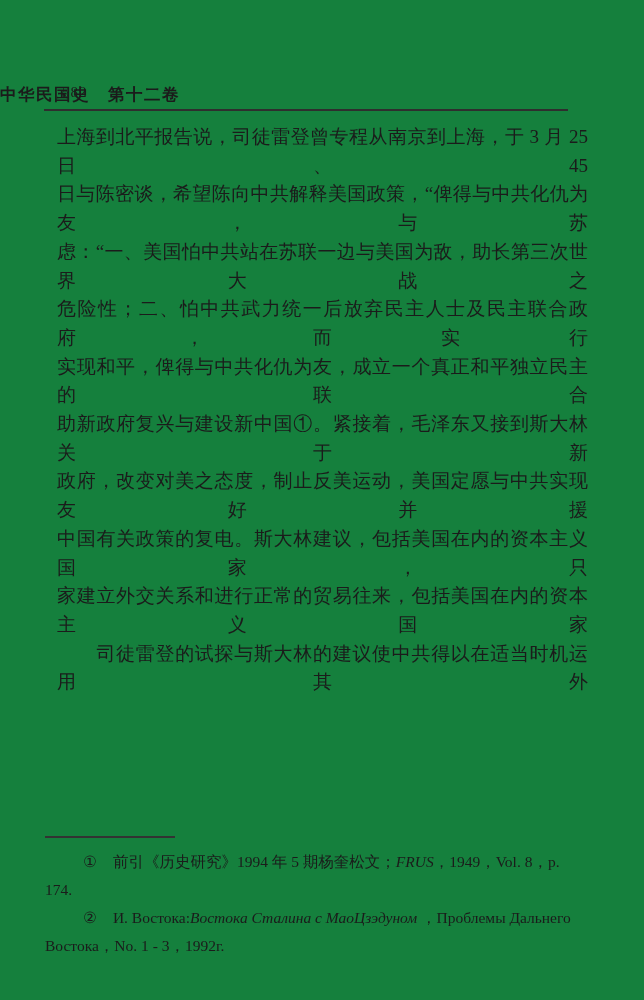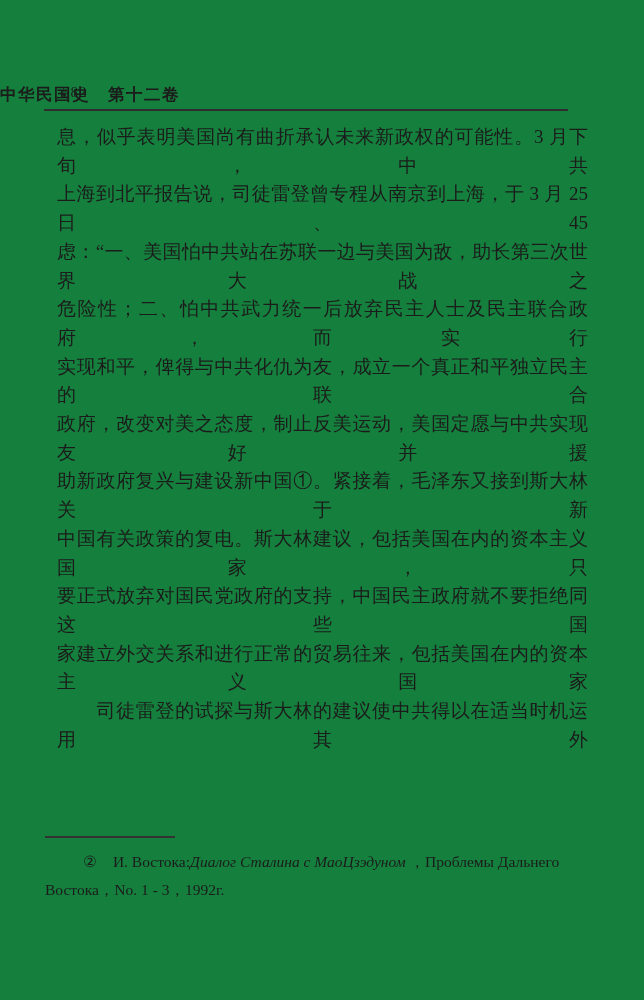--- a/index.html
+++ b/index.html
@@ -101,35 +101,37 @@
 
 <div class="page">
 
   <div class="running-header">
     <span class="page-number">582</span>
     <span class="header-title">中华民国史　第十二卷</span>
   </div>
   <div class="header-rule"></div>
 
   <div class="body-text">
-    <div class="body-line">息，似乎表明美国尚有曲折承认未来新政权的可能性。3 月下旬，中共</div>
     <div class="body-line">上海到北平报告说，司徒雷登曾专程从南京到上海，于 3 月 25 日、45</div>
+    <div class="body-line">日与陈密谈，希望陈向中共解释美国政策，“俾得与中共化仇为友，与苏</div>
     <div class="body-line">虑：“一、美国怕中共站在苏联一边与美国为敌，助长第三次世界大战之</div>
     <div class="body-line">危险性；二、怕中共武力统一后放弃民主人士及民主联合政府，而实行</div>
     <div class="body-line">实现和平，俾得与中共化仇为友，成立一个真正和平独立民主的联合</div>
+    <div class="body-line">助新政府复兴与建设新中国①。紧接着，毛泽东又接到斯大林关于新</div>
     <div class="body-line">政府，改变对美之态度，制止反美运动，美国定愿与中共实现友好并援</div>
-    <div class="body-line">助新政府复兴与建设新中国①。紧接着，毛泽东又接到斯大林关于新</div>
     <div class="body-line">中国有关政策的复电。斯大林建议，包括美国在内的资本主义国家，只</div>
-    <div class="body-line">要正式放弃对国民党政府的支持，中国民主政府就不要拒绝同这些国</div>
     <div class="body-line">家建立外交关系和进行正常的贸易往来，包括美国在内的资本主义国家</div>
     <div class="body-line">　　司徒雷登的试探与斯大林的建议使中共得以在适当时机运用其外</div>
 
   </div>
 
   <div class="footnote-rule"></div>
 
   <div class="footnotes">
     <p class="footnote">
-      <span class="fn-marker">②</span><span>И. Востока:</span><span class="fn-italic">Диалог Сталина с МаоЦзэдуном</span><span> ，Проблемы Дальнего Востока，</span><span>No. 1 - 3，1992г.</span>
+      <span class="fn-marker">①</span><span>前引《历史研究》1994 年 5 期杨奎松文；</span><span class="fn-italic">FRUS</span><span>，1949，Vol. 8，p. 174.</span>
+    </p>
+    <p class="footnote">
+      <span class="fn-marker">②</span><span>И. Востока:</span><span class="fn-italic">Востока Сталина с МаоЦзэдуном</span><span> ，Проблемы Дальнего Востока，</span><span>No. 1 - 3，1992г.</span>
     </p>
   </div>
 
 </div>
 
 </body></html>

